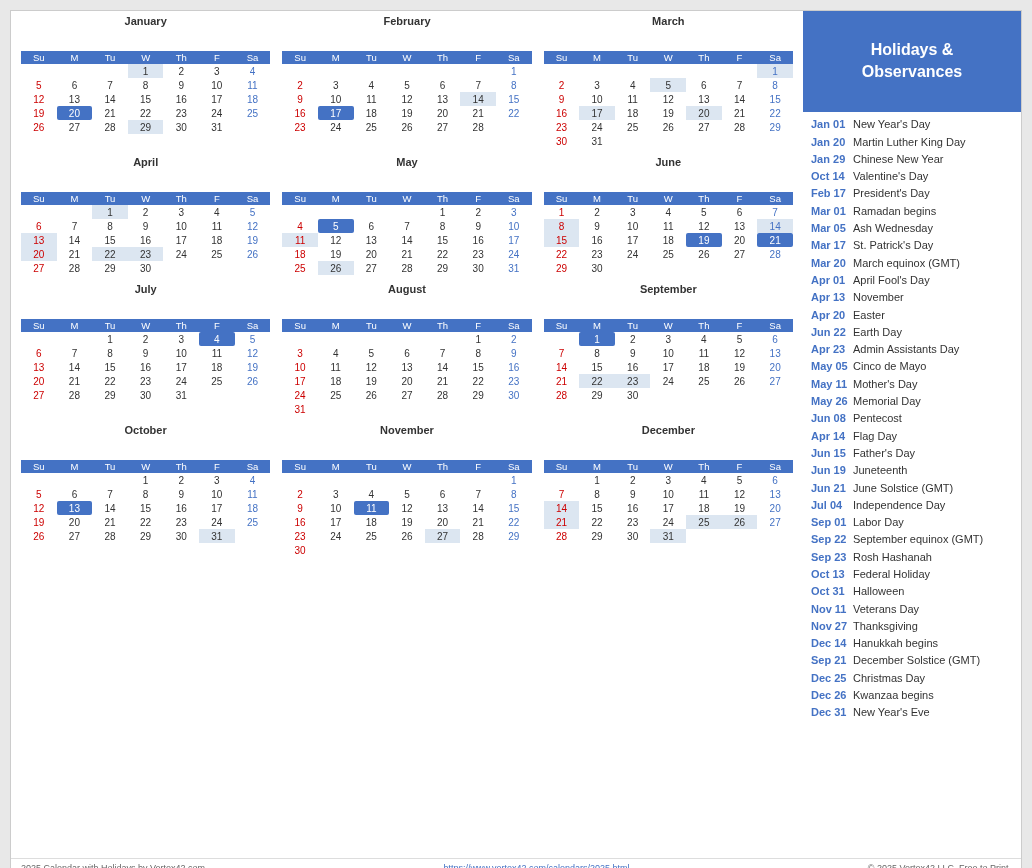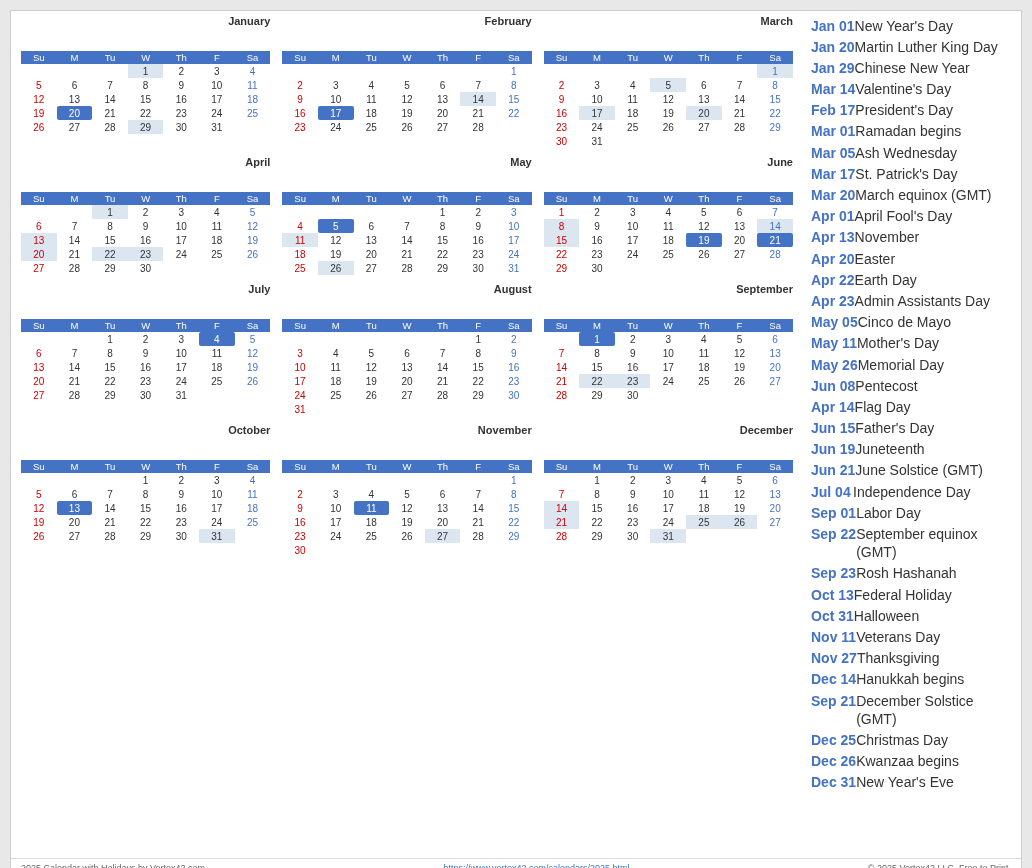--- a/index.html
+++ b/index.html
@@ -49,21 +49,21 @@
       font-size: 16px;
       font-weight: bold;
       padding: 28px 10px;
       line-height: 1.4;
     }
     .holiday-list {
       padding: 4px 8px;
     }
     .holiday-item {
       display: flex;
-      font-size: 14px;
+      font-size: 11px;
       padding: 1.5px 0;
       line-height: 1.3;
     }
     .holiday-date {
       color: #4472c4;
       font-weight: bold;
       min-width: 42px;
       flex-shrink: 0;
     }
     .holiday-name {
@@ -72,21 +72,21 @@
     .months-grid {
       display: grid;
       grid-template-columns: repeat(3, 1fr);
       gap: 8px 12px;
       padding: 4px 0;
     }
     .month-block {
       font-size: 10px;
     }
     .month-title {
-      text-align: right;
+      text-align: center;
       font-weight: bold;
       color: #333;
       font-size: 11px;
       margin-bottom: 2px;
     }
     .month-table {
       width: 100%;
       border-collapse: collapse;
       margin-top: 24px;
     }
@@ -909,35 +909,36 @@
                   <td></td>
                   <td></td>
                   <td></td>
                 </tr>
               </tbody>
             </table>
           </div>
         </div>
     </div>
     <div class="sidebar">
+      <div class="sidebar-header">Holidays &amp;<br>Observances</div>
       <div class="holiday-list" id="holiday-list">
       <div class="holiday-item">
             <span class="holiday-date">Jan 01</span>
             <span class="holiday-name">New Year's Day</span>
           </div>
           <div class="holiday-item">
             <span class="holiday-date">Jan 20</span>
             <span class="holiday-name">Martin Luther King Day</span>
           </div>
           <div class="holiday-item">
             <span class="holiday-date">Jan 29</span>
             <span class="holiday-name">Chinese New Year</span>
           </div>
           <div class="holiday-item">
-            <span class="holiday-date">Mar 14</span>
+            <span class="holiday-date">Oct 14</span>
             <span class="holiday-name">Valentine's Day</span>
           </div>
           <div class="holiday-item">
             <span class="holiday-date">Feb 17</span>
             <span class="holiday-name">President's Day</span>
           </div>
           <div class="holiday-item">
             <span class="holiday-date">Mar 01</span>
             <span class="holiday-name">Ramadan begins</span>
           </div>
@@ -959,21 +960,21 @@
           </div>
           <div class="holiday-item">
             <span class="holiday-date">Apr 13</span>
             <span class="holiday-name">November</span>
           </div>
           <div class="holiday-item">
             <span class="holiday-date">Apr 20</span>
             <span class="holiday-name">Easter</span>
           </div>
           <div class="holiday-item">
-            <span class="holiday-date">Apr 22</span>
+            <span class="holiday-date">Jun 22</span>
             <span class="holiday-name">Earth Day</span>
           </div>
           <div class="holiday-item">
             <span class="holiday-date">Apr 23</span>
             <span class="holiday-name">Admin Assistants Day</span>
           </div>
           <div class="holiday-item">
             <span class="holiday-date">May 05</span>
             <span class="holiday-name">Cinco de Mayo</span>
           </div>

